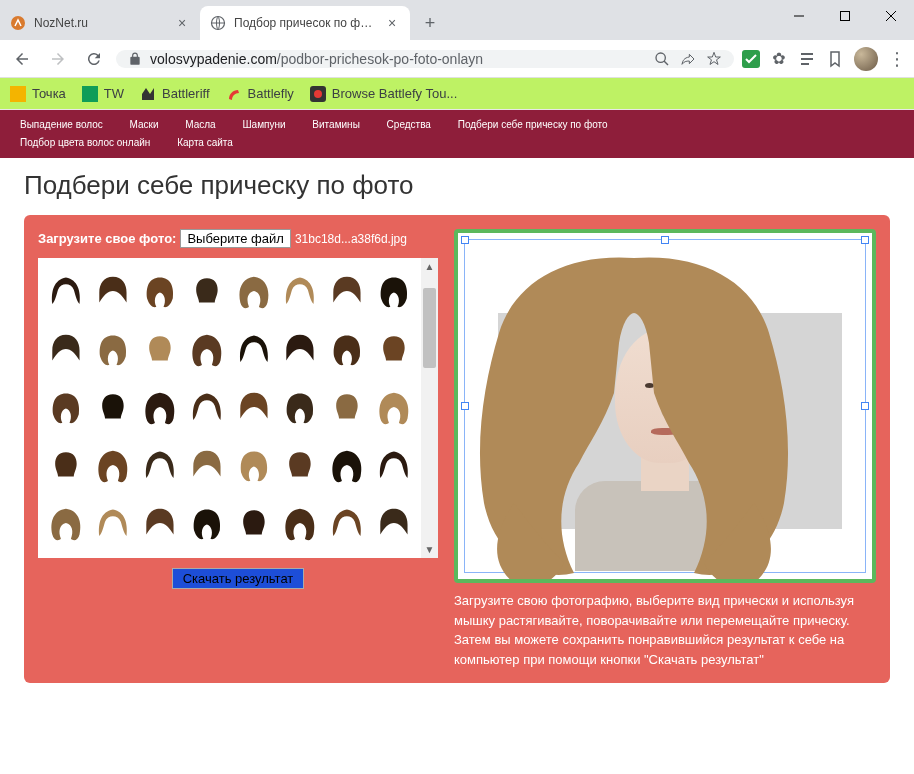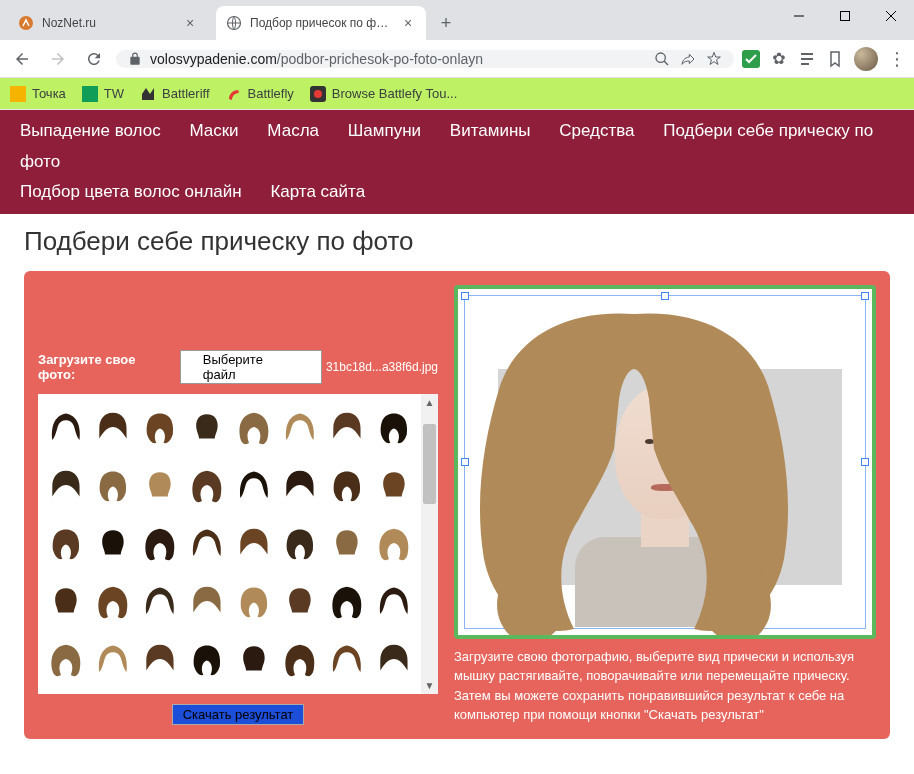--- a/index.html
+++ b/index.html
@@ -1,20 +1,20 @@
 <!DOCTYPE html>
 <html><head>
 <meta charset="utf-8">
 <style>
 * { margin: 0; padding: 0; box-sizing: border-box; font-family: Arial, sans-serif; }
 body { background: #fff; width: 914px; height: 774px; overflow: hidden; }
 
 
 .titlebar { height: 40px; background: #dfe1e5; display: flex; align-items: flex-end; }
-.tab { height: 34px; display: flex; align-items: center; padding: 0 10px; font-size: 12px; color: #444; border-radius: 8px 8px 0 0; margin-top: 6px; max-width: 210px; min-width: 200px; position: relative; margin-left: 8px; }
+.tab { height: 34px; display: flex; align-items: center; padding: 0 10px; font-size: 12px; color: #444; border-radius: 8px 8px 0 0; margin-top: 6px; max-width: 210px; min-width: 200px; position: relative; }
 .tab.active { background: #fff; }
 .tab-icon { width: 16px; height: 16px; margin-right: 8px; flex-shrink: 0; }
 .tab-title { white-space: nowrap; overflow: hidden; text-overflow: ellipsis; flex: 1; }
 .tab-close { width: 16px; height: 16px; margin-left: 6px; display: flex; align-items: center; justify-content: center; font-size: 14px; color: #5f6368; }
 .newtab { width: 28px; height: 28px; display: flex; align-items: center; justify-content: center; color: #5f6368; font-size: 18px; margin-left: 6px; margin-bottom: 3px; }
 .window-controls { margin-left: auto; display: flex; height: 32px; align-self: flex-start; }
 .win-btn { width: 46px; height: 32px; display: flex; align-items: center; justify-content: center; color: #000; }
 
 .addrbar { height: 38px; background: #fff; display: flex; align-items: center; padding: 0 8px; gap: 8px; border-bottom: 1px solid #e0e0e0; }
 .nav-icon { width: 28px; height: 28px; display: flex; align-items: center; justify-content: center; color: #5f6368; }
@@ -25,32 +25,32 @@
 .omnibox-right { margin-left: auto; display: flex; gap: 10px; color: #5f6368; }
 .ext-icons { display: flex; gap: 10px; align-items: center; }
 .ext-icon { width: 18px; height: 18px; display: flex; align-items: center; justify-content: center; }
 .avatar { width: 24px; height: 24px; border-radius: 50%; background: radial-gradient(circle at 30% 30%, #c9b89a, #6b5a46); }
 
 .bookbar { height: 32px; background: #bef264; display: flex; align-items: center; padding: 0 10px; gap: 16px; font-size: 13px; color: #3c4043; border-bottom: 1px solid #e8e8e8; }
 .bm { display: flex; align-items: center; gap: 6px; }
 .bm-icon { width: 16px; height: 16px; }
 
 
-.site-nav { background: #8e1e3a; color: #fff; font-size: 17px; padding: 6px 20px; line-height: 1.8; }
+.site-nav { background: #8e1e3a; color: #fff; font-size: 10px; padding: 6px 20px; line-height: 1.8; }
 .site-nav a { color: #fff; margin-right: 24px; }
 .site-nav .row2 a { color: #fff; }
 
 .page { padding: 12px 24px; }
 .breadcrumb { font-size: 12px; color: #888; margin-bottom: 8px; }
 .page-title { font-size: 26px; font-weight: normal; color: #333; margin-bottom: 14px; }
 
-.tool-box { background: #e6645c; border-radius: 6px; padding: 14px; display: flex; gap: 16px; align-items: flex-end; }
+.tool-box { background: #e6645c; border-radius: 6px; padding: 14px; display: flex; gap: 16px; }
 .left-col { width: 400px; }
 .upload-row { color: #fff; font-size: 13px; font-weight: bold; margin-bottom: 10px; display: flex; align-items: center; gap: 4px; }
-.file-btn { background: #fff; color: #000; font-weight: normal; border: 1px solid #999; padding: 1px 22px; font-size: 13px; }
+.file-btn { background: #fff; color: #000; font-weight: normal; border: 1px solid #999; padding: 1px 6px; font-size: 13px; }
 .file-name { font-weight: normal; font-size: 12px; }
 .gender-row { color: #fff; font-size: 13px; font-weight: bold; margin-bottom: 6px; }
 .gender-row label { font-weight: normal; margin-right: 6px; }
 
 .hair-panel { background: #fff; height: 300px; position: relative; display: flex; }
 .hair-grid { flex: 1; padding: 6px; display: grid; grid-template-columns: repeat(8, 1fr); gap: 2px; overflow: hidden; }
 .hair-item { width: 100%; aspect-ratio: 0.8; display: flex; align-items: center; justify-content: center; }
 .hair-shape { width: 80%; height: 85%; }
 .scrollbar { width: 17px; background: #f1f1f1; position: relative; }
 .scroll-thumb { position: absolute; left: 2px; right: 2px; top: 30px; height: 80px; background: #c1c1c1; border-radius: 2px; }

